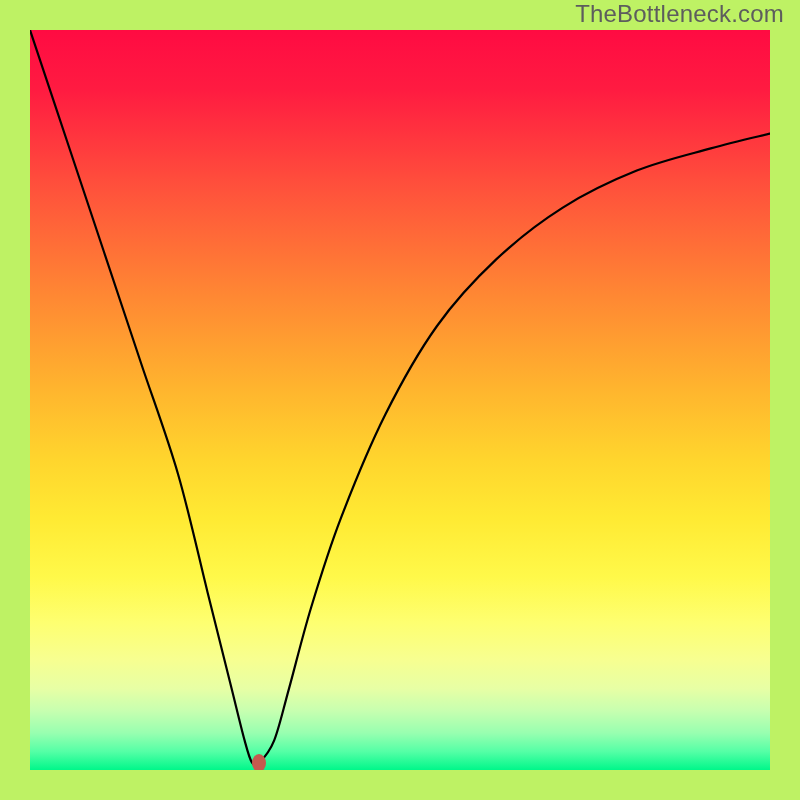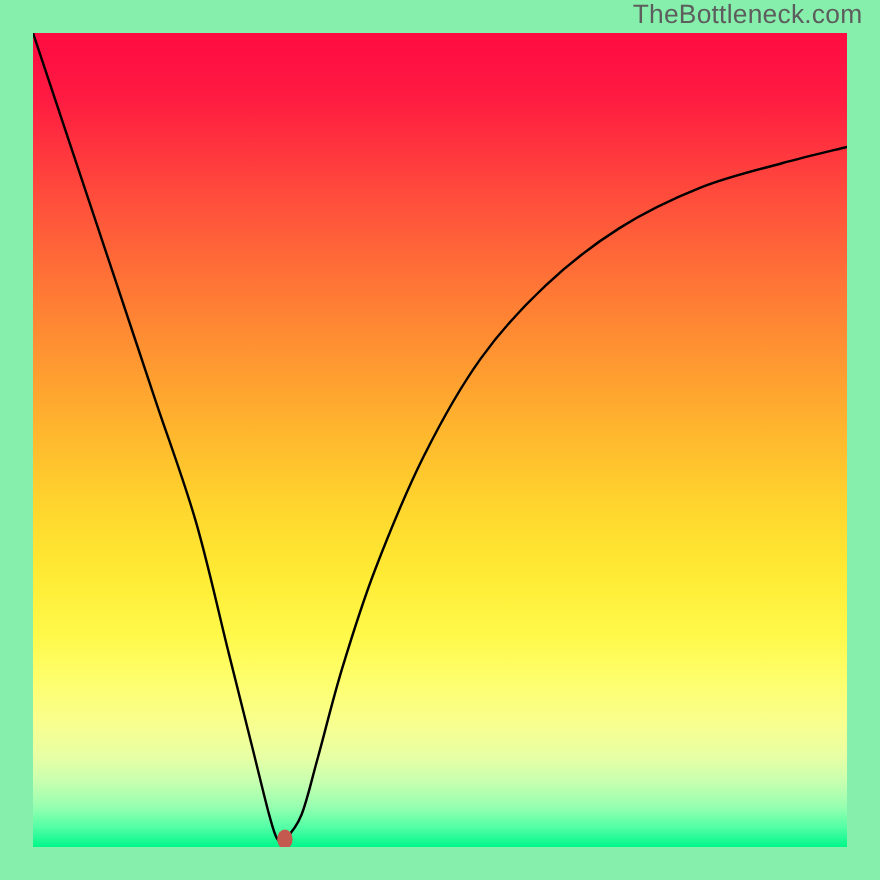--- a/index.html
+++ b/index.html
@@ -8,21 +8,21 @@
     width: 800px;
     height: 800px;
     background: #000;
     font-family: Arial, Helvetica, sans-serif;
     overflow: hidden;
   }
   .frame {
     position: relative;
     width: 800px;
     height: 800px;
-    background: #86efac;
+    background: #bef264;
   }
   .watermark {
     position: absolute;
     top: 0px;
     right: 16px;
     color: #5d5d5d;
     font-size: 24px;
     font-weight: 500;
     letter-spacing: 0.2px;
     z-index: 10;

